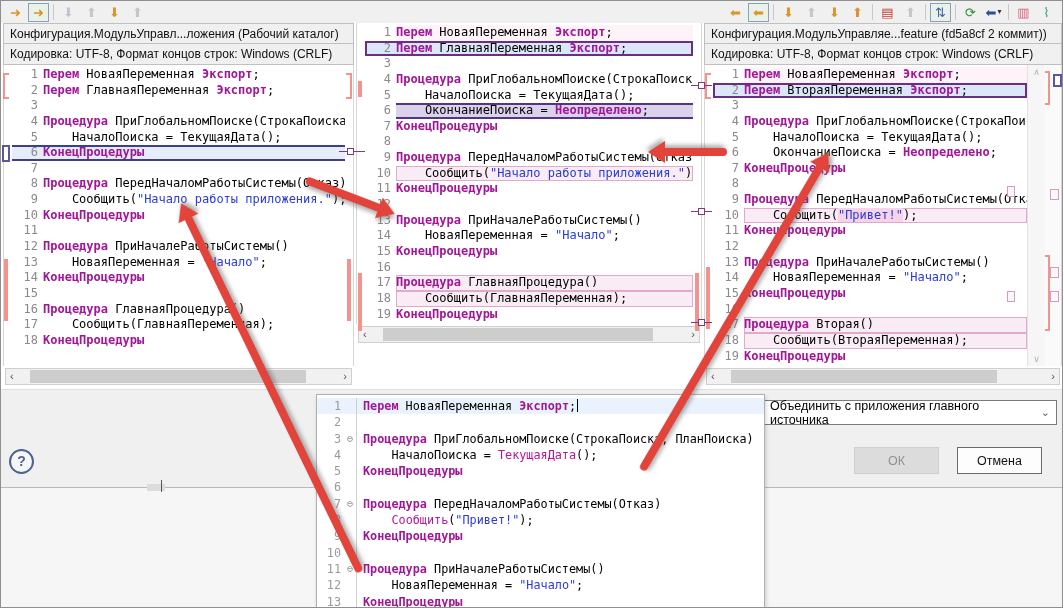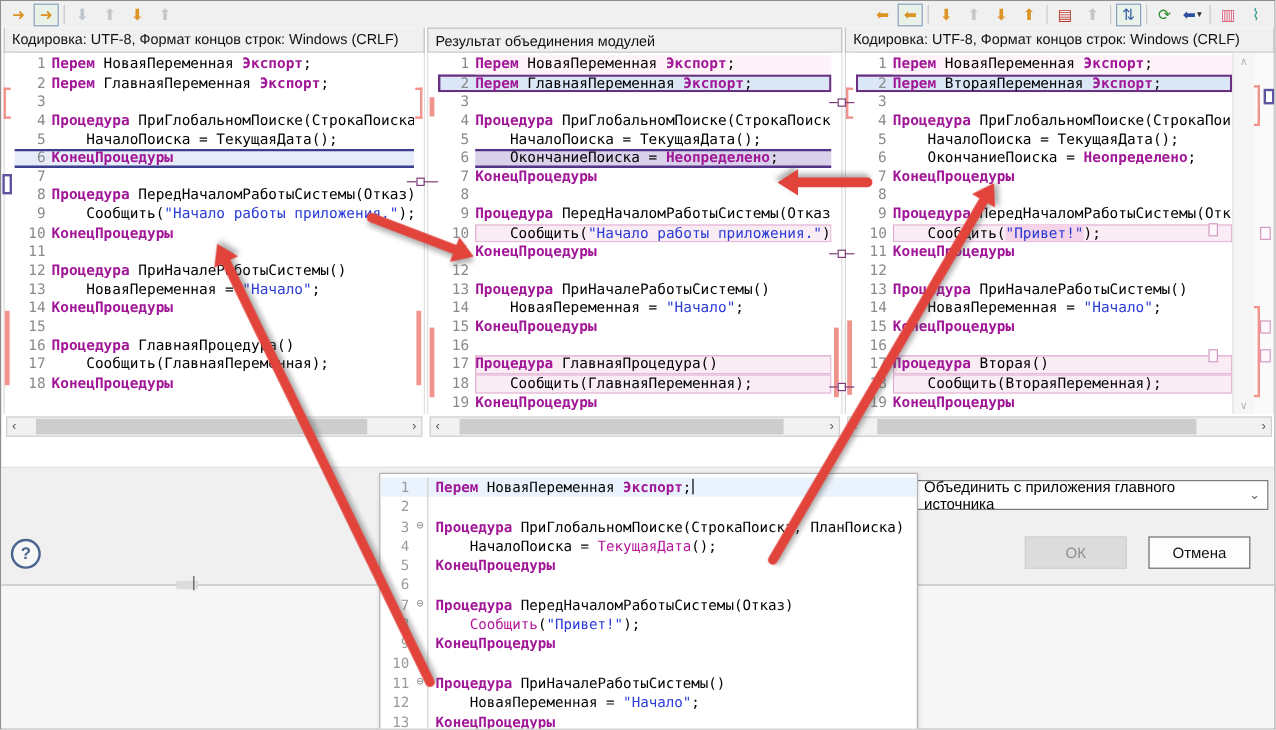--- a/index.html
+++ b/index.html
@@ -155,20 +155,21 @@
         <div class="tbtn">
           <span style="color: rgb(223, 94, 121);">▥</span>
         </div>
         <div class="tbtn">
           <span style="color: rgb(47, 158, 143);">⌇</span>
         </div>
       </div>
   </div>
 
   <div class="panel" style="left:2px;width:351px;">
+    <div class="phead">Конфигурация.МодульУправл...ложения (Рабочий каталог)</div>
     <div class="penc">Кодировка: UTF-8, Формат концов строк: Windows (CRLF)</div>
     <div class="pbody">
       <div class="ruler"></div>
       <div class="codearea">
           <div class="ln"><span class="num">1</span><span class="lt"><span class="c-kw">Перем</span><span> НоваяПеременная </span><span class="c-kw">Экспорт</span><span>;</span></span></div>
           <div class="ln"><span class="num">2</span><span class="lt"><span class="c-kw">Перем</span><span> ГлавнаяПеременная </span><span class="c-kw">Экспорт</span><span>;</span></span></div>
           <div class="ln"><span class="num">3</span><span class="lt"></span></div>
           <div class="ln"><span class="num">4</span><span class="lt"><span class="c-kw">Процедура</span><span> ПриГлобальномПоиске(СтрокаПоиска,</span></span></div>
           <div class="ln"><span class="num">5</span><span class="lt"><span>    НачалоПоиска = ТекущаяДата();</span></span></div>
           <div class="ln hl-seln"><span class="num">6</span><span class="lt"><span class="c-kw">КонецПроцедуры</span></span></div>
@@ -188,21 +189,20 @@
       <div class="ruler"></div>
     </div>
     <div class="hscroll">
       <span class="la">‹</span>
       <span class="ra">›</span>
       <div class="thumb" style="left:24px;width:276px;"></div>
     </div>
   </div>
 
   <div class="panel" style="left:355px;width:346px;">
-    <div class="phead">Результат объединения модулей</div>
     <div class="pbody">
       <div class="ruler"></div>
       <div class="codearea">
           <div class="ln"><span class="num">1</span><span class="lt hl-faint"><span class="c-kw">Перем</span><span> НоваяПеременная </span><span class="c-kw">Экспорт</span><span>;</span></span></div>
           <div class="ln hl-sel"><span class="num">2</span><span class="lt"><span class="c-kw">Перем</span><span> ГлавнаяПеременная </span><span class="c-kw">Экспорт</span><span>;</span></span></div>
           <div class="ln"><span class="num">3</span><span class="lt"></span></div>
           <div class="ln"><span class="num">4</span><span class="lt"><span class="c-kw">Процедура</span><span> ПриГлобальномПоиске(СтрокаПоиска,</span></span></div>
           <div class="ln"><span class="num">5</span><span class="lt"><span>    НачалоПоиска = ТекущаяДата();</span></span></div>
           <div class="ln"><span class="num">6</span><span class="lt hl-lav"><span>    ОкончаниеПоиска = </span><span class="c-kw">Неопределено</span><span>;</span></span></div>
           <div class="ln"><span class="num">7</span><span class="lt"><span class="c-kw">КонецПроцедуры</span></span></div>
@@ -222,20 +222,21 @@
       <div class="ruler"></div>
     </div>
     <div class="hscroll">
       <span class="la">‹</span>
       <span class="ra">›</span>
       <div class="thumb" style="left:24px;width:270px;"></div>
     </div>
   </div>
 
   <div class="panel" style="left:703px;width:358px;">
+    <div class="phead">Конфигурация.МодульУправляе...feature (fd5a8cf 2 коммит))</div>
     <div class="penc">Кодировка: UTF-8, Формат концов строк: Windows (CRLF)</div>
     <div class="pbody">
       <div class="ruler"></div>
       <div class="codearea">
           <div class="ln"><span class="num">1</span><span class="lt hl-faint"><span class="c-kw">Перем</span><span> НоваяПеременная </span><span class="c-kw">Экспорт</span><span>;</span></span></div>
           <div class="ln hl-sel"><span class="num">2</span><span class="lt"><span class="c-kw">Перем</span><span> ВтораяПеременная </span><span class="c-kw">Экспорт</span><span>;</span></span></div>
           <div class="ln"><span class="num">3</span><span class="lt"></span></div>
           <div class="ln"><span class="num">4</span><span class="lt"><span class="c-kw">Процедура</span><span> ПриГлобальномПоиске(СтрокаПоиска</span></span></div>
           <div class="ln"><span class="num">5</span><span class="lt"><span>    НачалоПоиска = ТекущаяДата();</span></span></div>
           <div class="ln"><span class="num">6</span><span class="lt"><span>    ОкончаниеПоиска = </span><span class="c-kw">Неопределено</span><span>;</span></span></div>

